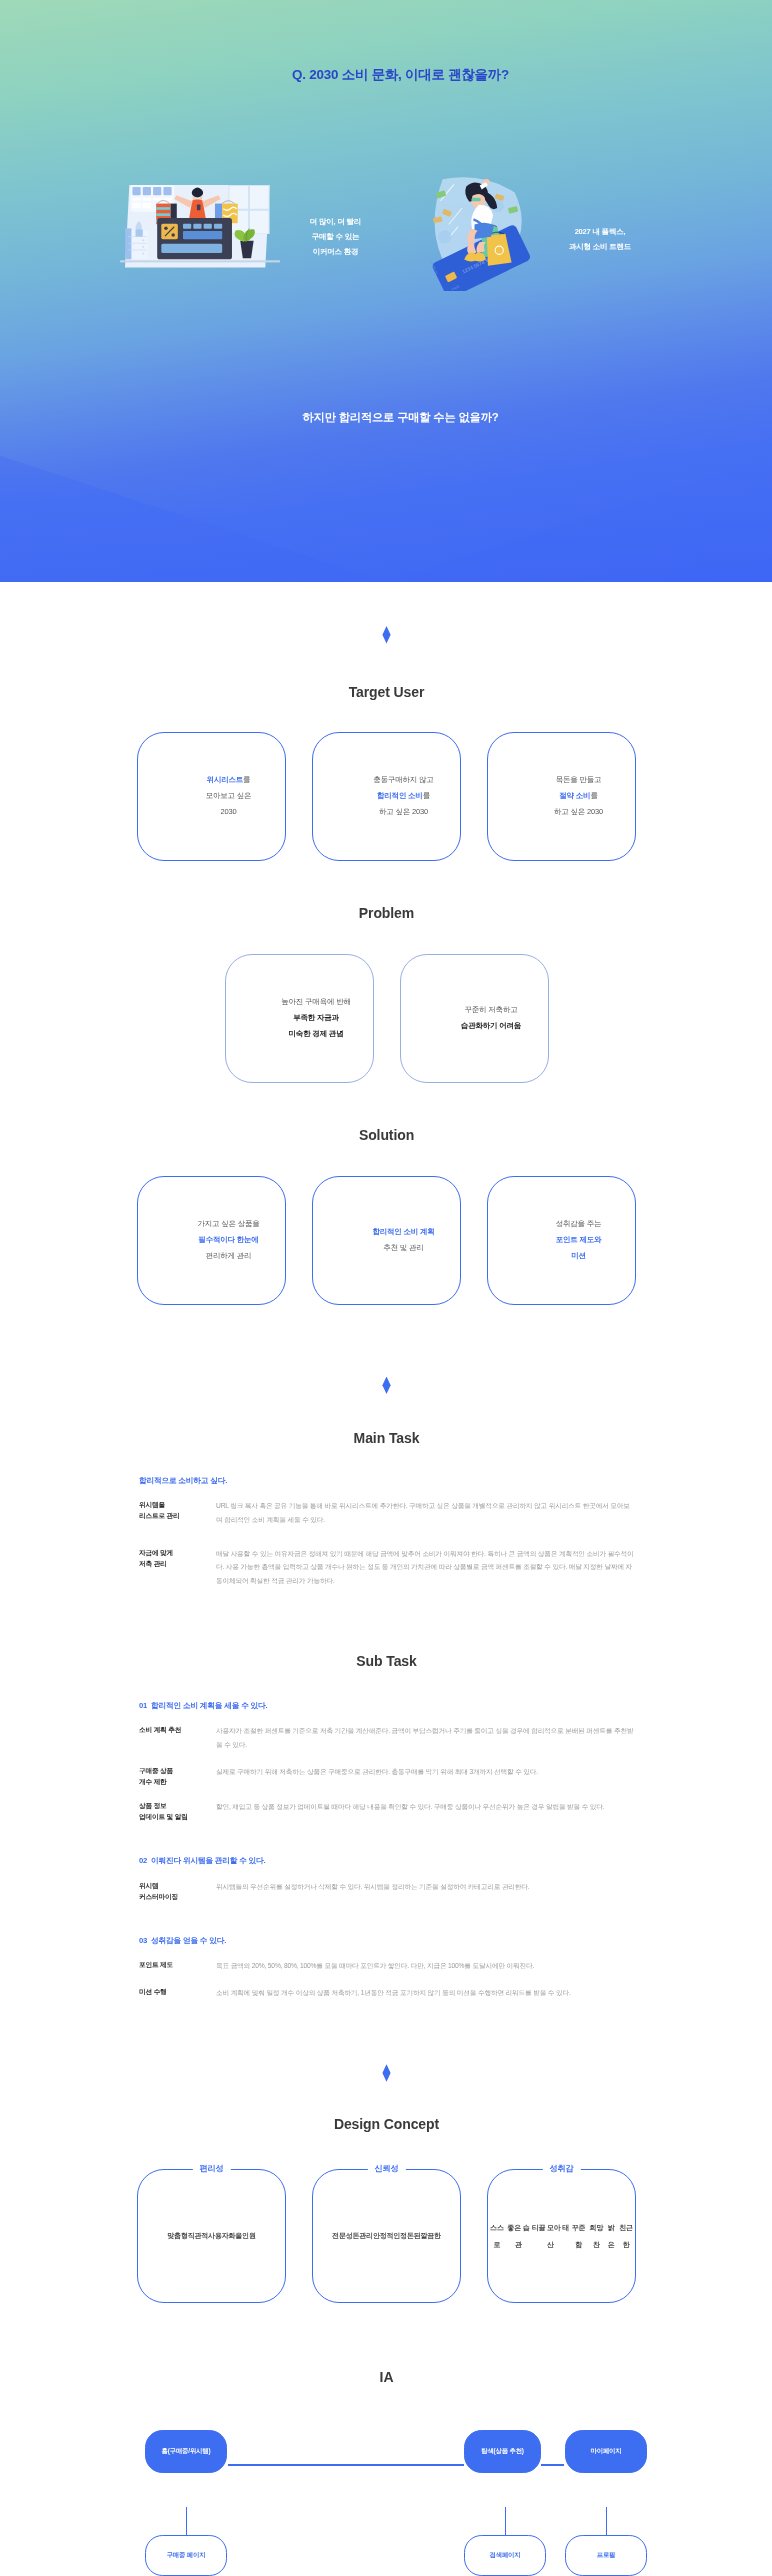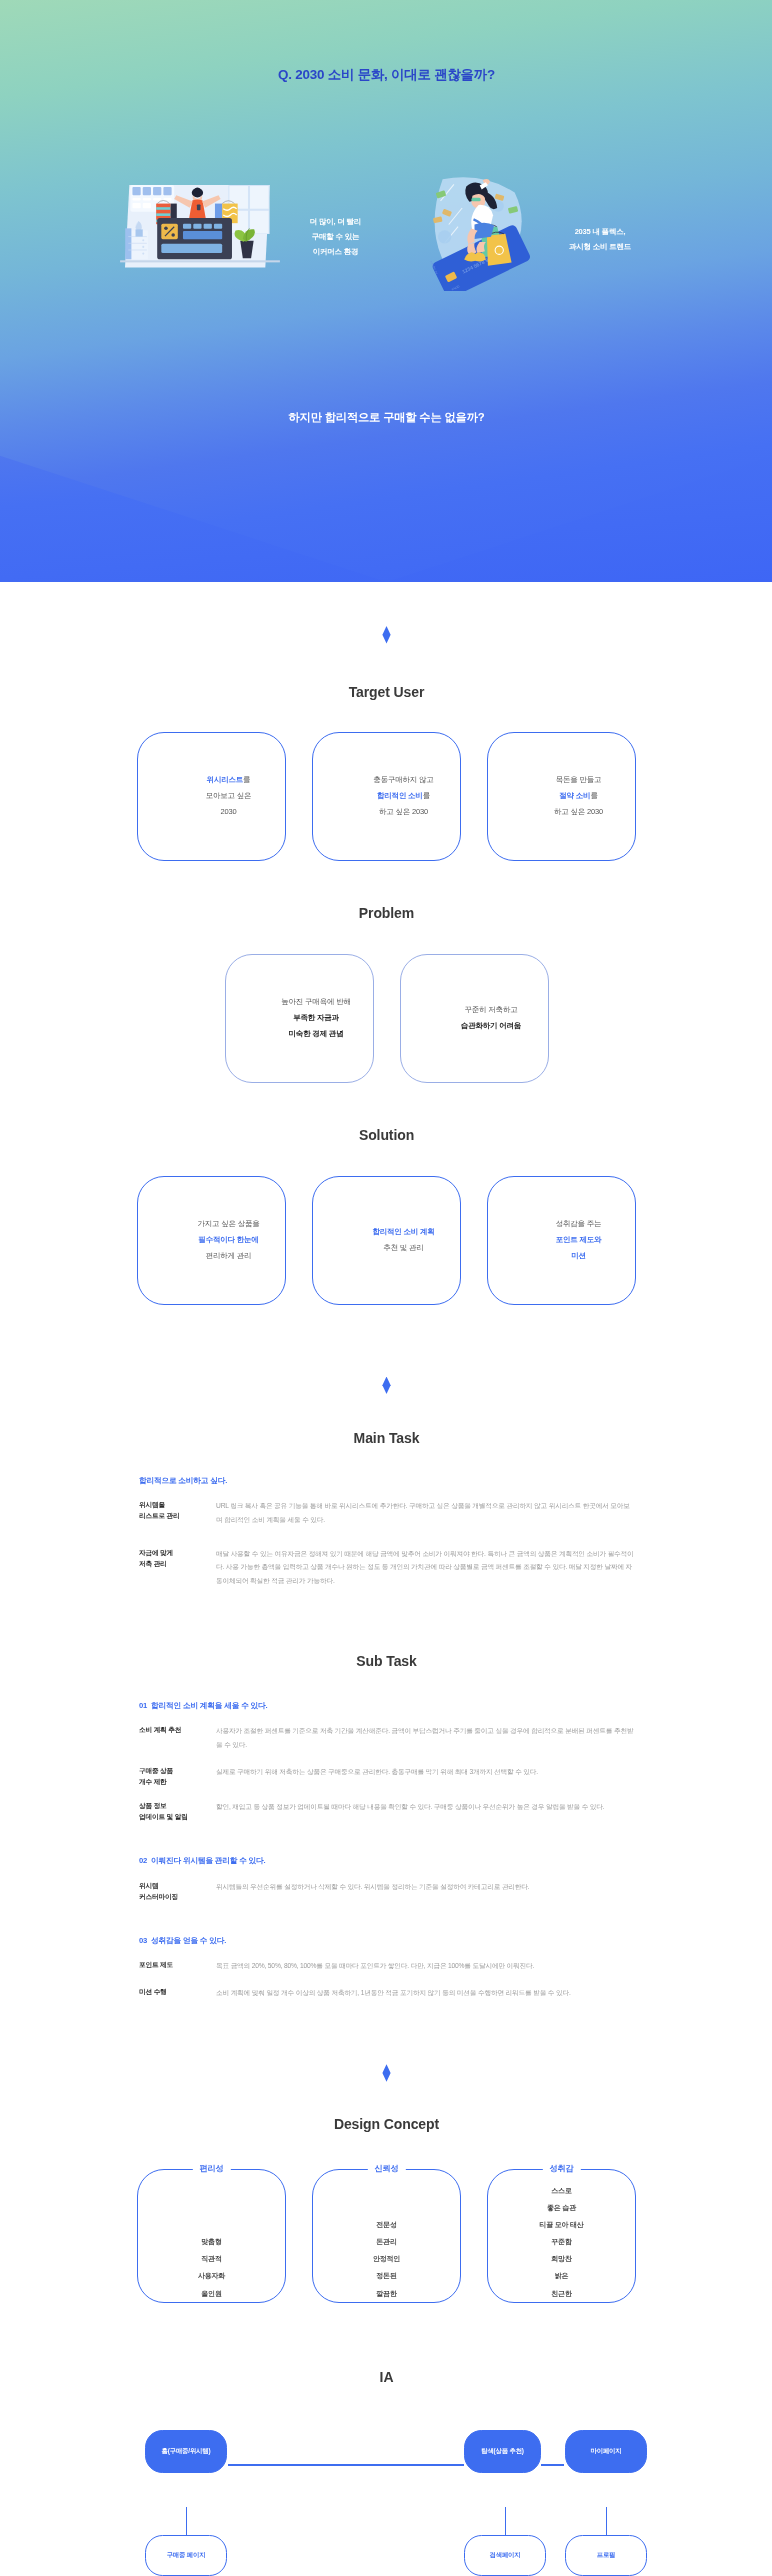--- a/index.html
+++ b/index.html
@@ -19,21 +19,21 @@
     height: 582px;
     background: linear-gradient(175deg, #9fd9b8 0%, #8ed2c0 16%, #7ec4cf 30%,
                 #74b6d8 42%, #6aa3e2 53%, #5c8ae9 62%, #4f77ee 70%, #4670f3 78%, #3e66f5 100%);
     overflow: hidden;
   }
   .hero-clip {
     position: absolute; left: 0; top: 0; width: 773px; height: 582px;
     clip-path: polygon(0 0, 100% 0, 100% 78.3%, 50% 100%, 0 78.3%);
   }
   .hero-inner {
-    position: absolute; left: 0; top: 0; width: 773px; height: 742px;
+    position: absolute; left: 0; top: 0; width: 773px; height: 742px; padding-left: 14px;
   }
   .hero-q {
     position: absolute; top: 66px; width: 773px; text-align: center;
     font-size: 13.4px; font-weight: 700; color: #2a46c8; letter-spacing: -0.2px;
   }
   .hero-row {
     position: absolute; top: 175px; left: 0; width: 773px; height: 134px;
   }
   .ill-wrap { position: absolute; }
   .ill1 { left: 120px; top: 10.3px; width: 160px; height: 98px; }
@@ -92,21 +92,21 @@
   .task-body {
     flex: 1; font-size: 6.7px; color: #9a9a9a; line-height: 2.0;
     letter-spacing: -0.2px; font-weight: 500;
   }
 
   
   .dc-row { display: flex; justify-content: center; gap: 26px; }
   .dc-card {
     position: relative; width: 149px; height: 134px;
     border: 1.1px solid #3d6df0; border-radius: 27px;
-    display: flex; flex-direction: column; align-items: center; justify-content: flex-end;
+    display: flex; flex-direction: row; align-items: center; justify-content: center;
     background: #fff;
   }
   .dc-title {
     position: absolute; top: -6.7px; left: 50%; transform: translateX(-50%);
     background: #fff; padding: 0 7.2px;
     font-size: 8.2px; font-weight: 800; color: #3d6df0; letter-spacing: -0.2px;
     white-space: nowrap;
   }
   .dc-card span.w {
     display: block; font-size: 7px; font-weight: 700; color: #4a4a4a;
@@ -284,21 +284,21 @@
             <rect x="28" y="32" width="18" height="11" rx="2" fill="#86c977" transform="rotate(-18 37 38)"></rect>
             <rect x="40" y="68" width="17" height="10" rx="2" fill="#e0b86a" transform="rotate(22 48 73)"></rect>
             <rect x="22" y="82" width="17" height="10" rx="2" fill="#e0b86a" transform="rotate(-12 30 87)"></rect>
             <rect x="142" y="38" width="17" height="10" rx="2" fill="#e0b86a" transform="rotate(16 150 43)"></rect>
             <rect x="168" y="62" width="18" height="11" rx="2" fill="#86c977" transform="rotate(-14 177 68)"></rect>
           </g>
         </svg>
       </div>
 
       <div class="hero-cap cap2">
-        <div>2035 내 플렉스,</div>
+        <div>2027 내 플렉스,</div>
         <div>과시형 소비 트렌드</div>
       </div>
     </div>
 
     <div class="hero-head">
       <div>하지만 합리적으로 구매할 수는 없을까?</div>
     </div>
   </div>
 </section>
 

